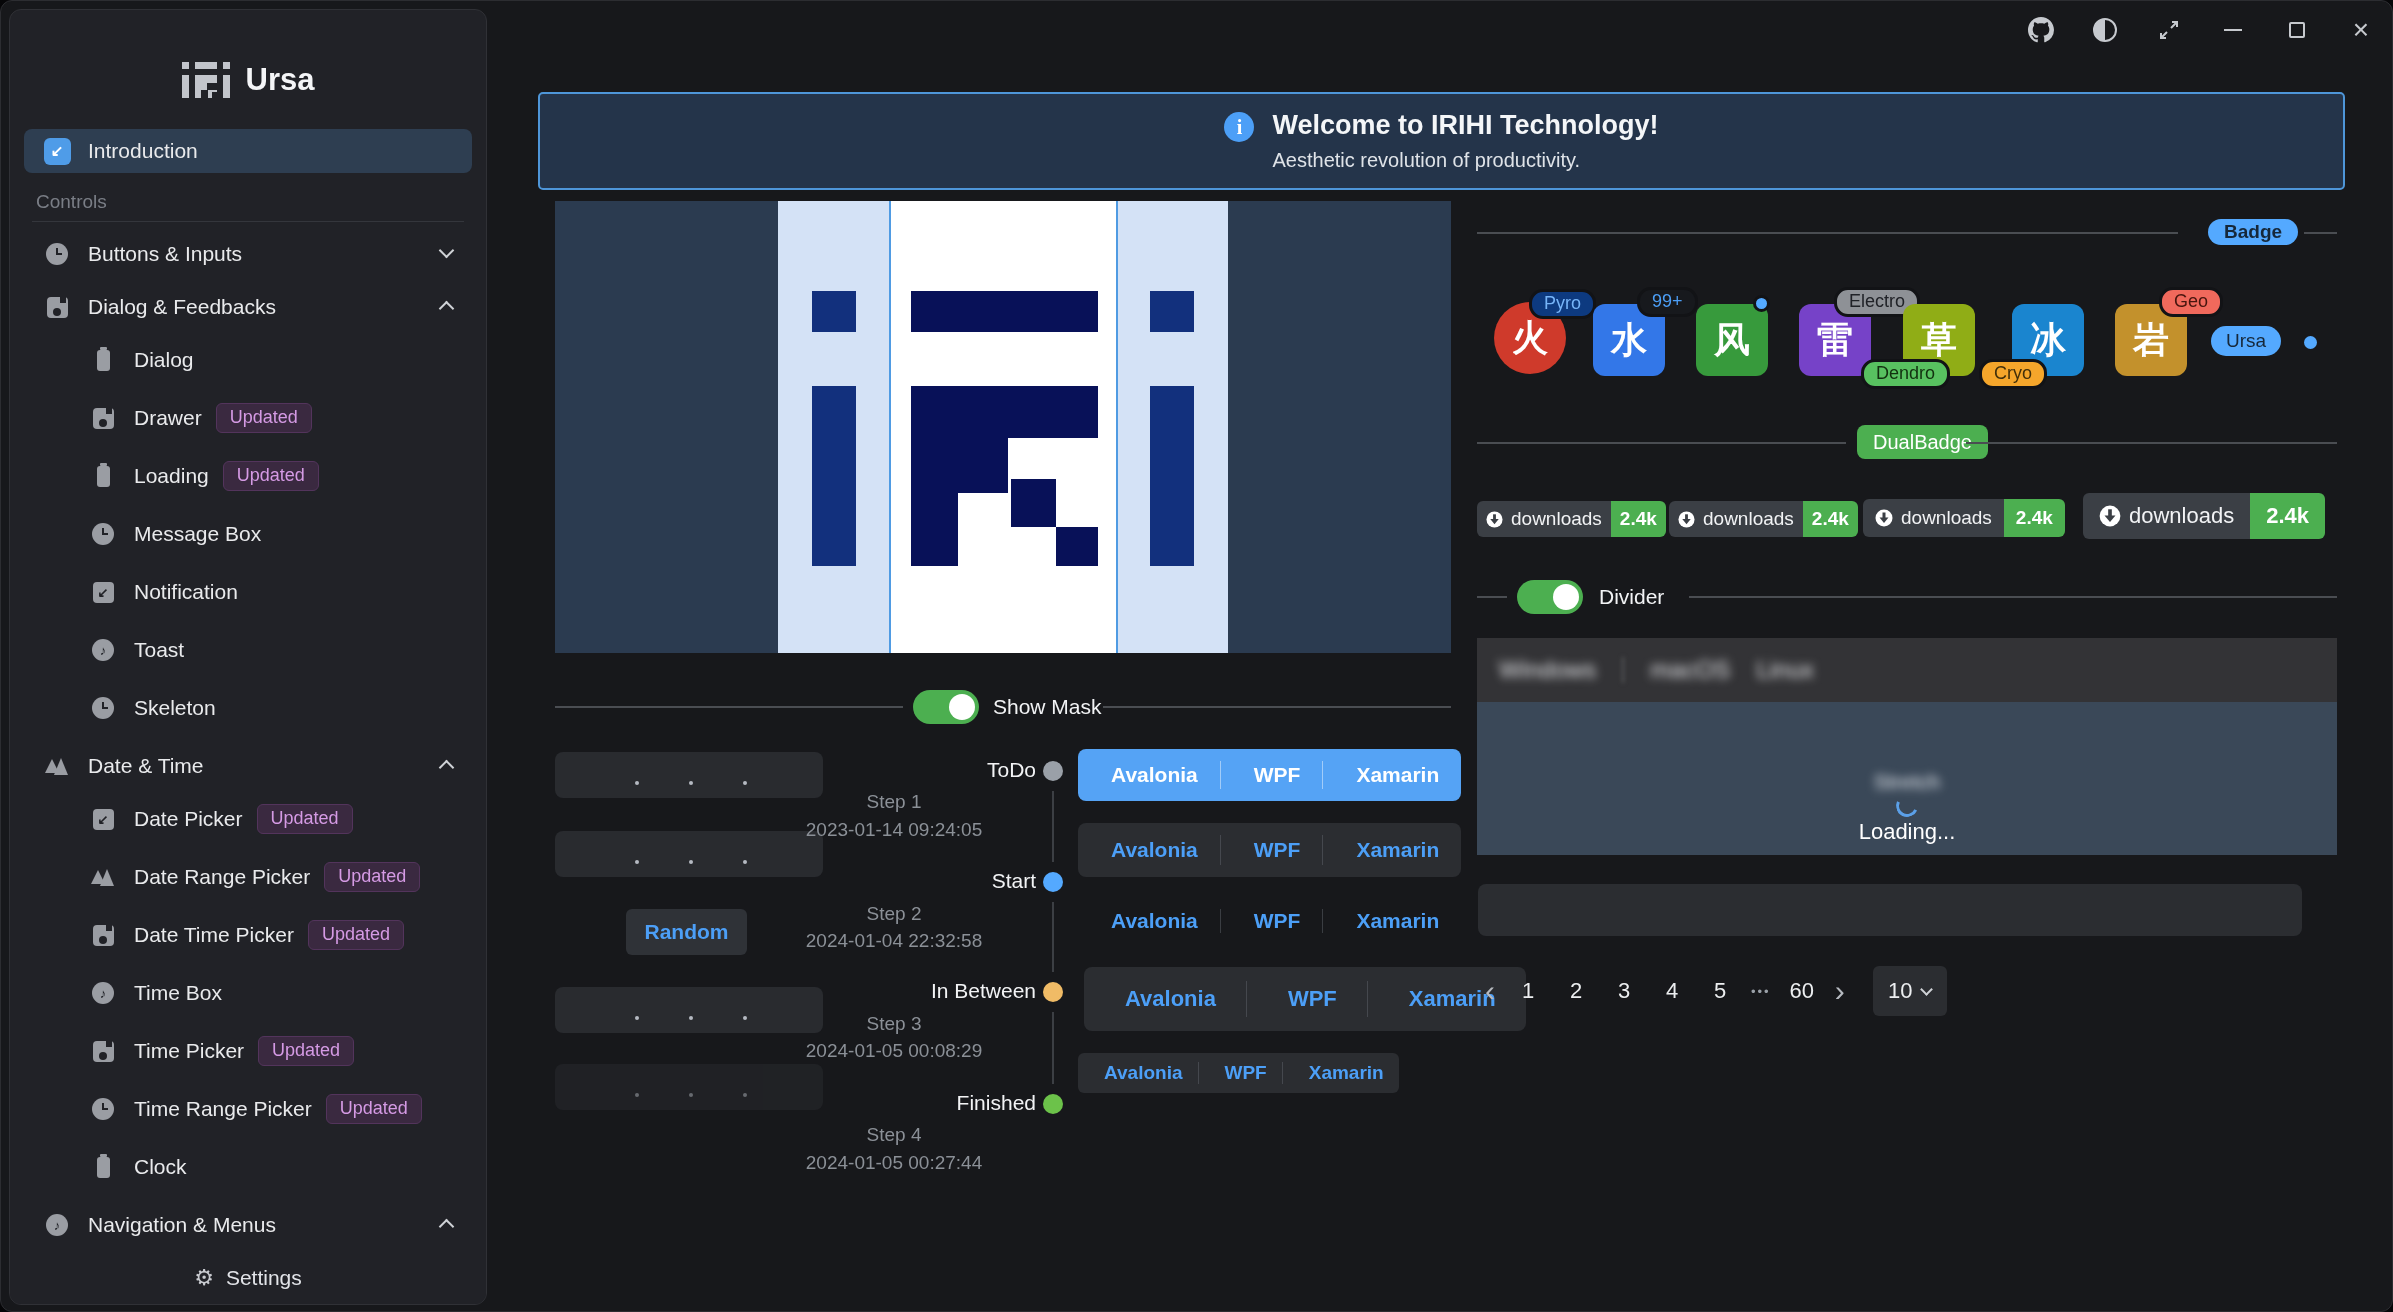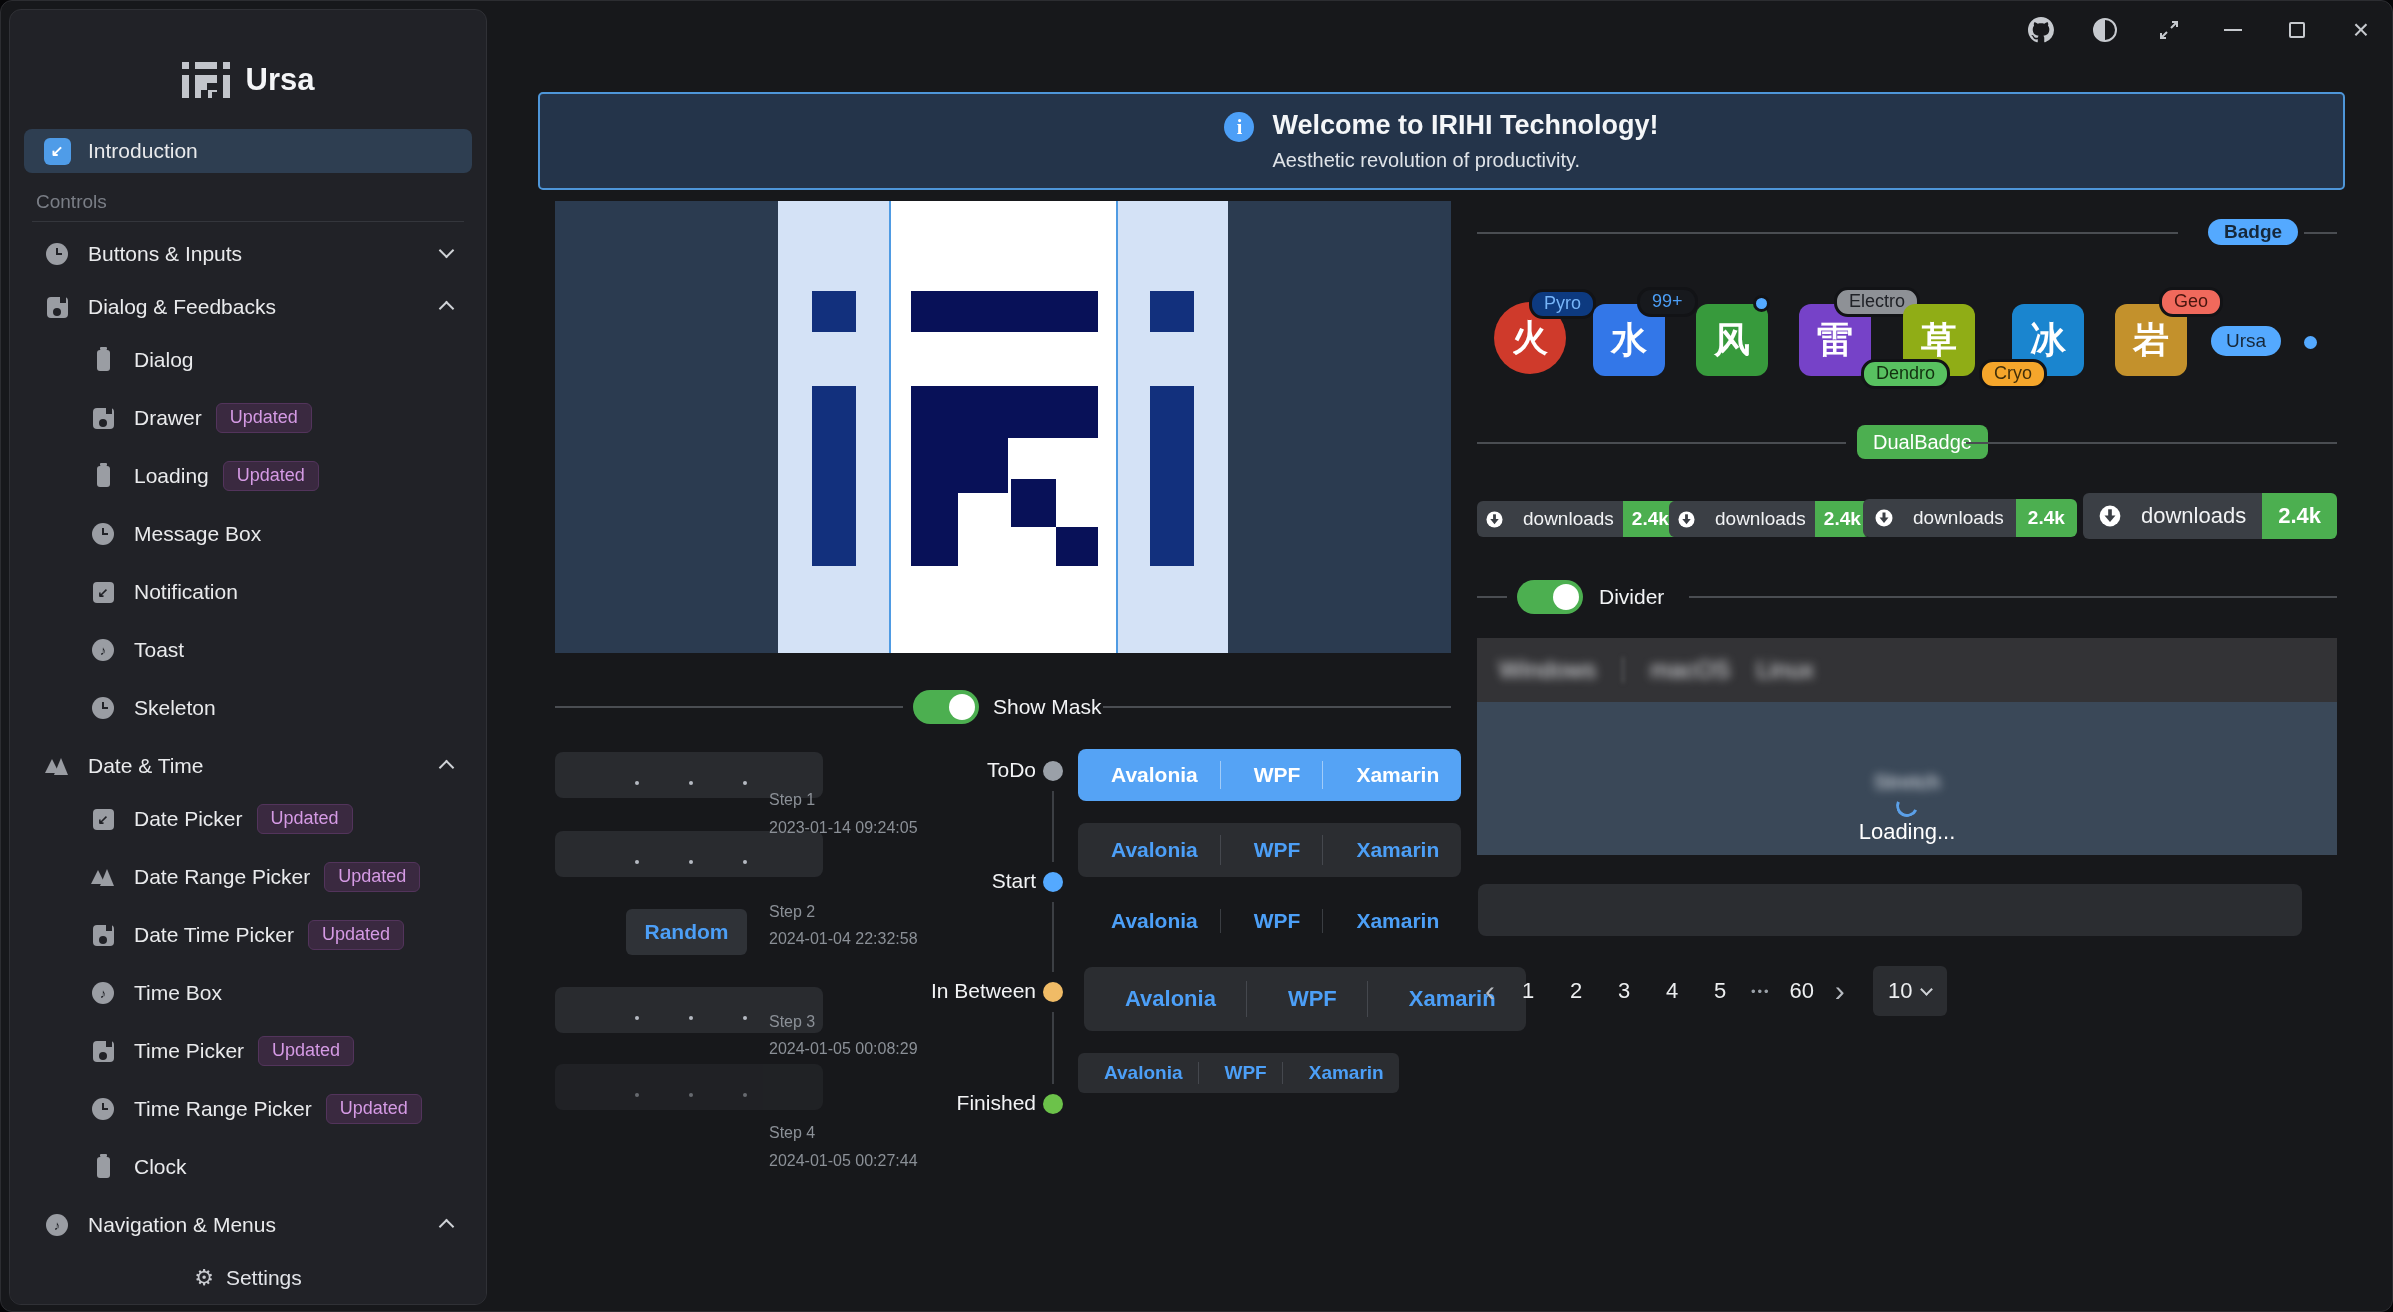--- a/index.html
+++ b/index.html
@@ -77,21 +77,21 @@
 
   
   .ipbox { position:absolute; left:554px; width:268px; height:46px; background:#292b2f; border-radius:8px; }
   .ipbox i { position:absolute; top:62%; width:4px; height:4px; border-radius:50%; background:#b5bac2; }
   .ipbox i:nth-child(1){left:30%;} .ipbox i:nth-child(2){left:50%;} .ipbox i:nth-child(3){left:70%;}
   .ipbox.dim { opacity:.5; }
   .random-btn { position:absolute; left:625px; top:908px; width:121px; height:46px; background:#2f3237; border-radius:6px; color:#4c9ff7; font-weight:bold; font-size:21px; display:flex; align-items:center; justify-content:center; cursor:pointer; }
 
   
   .tl-title { position:absolute; width:250px; right:1356px; text-align:right; font-size:21px; color:#f2f3f5; }
-  .tl-sub { position:absolute; width:250px; right:1373px; text-align:left; font-size:16px; color:#8b9097; }
+  .tl-sub { position:absolute; width:250px; right:1373px; text-align:center; font-size:19px; color:#8b9097; }
   .tl-dot { position:absolute; left:1042px; width:20px; height:20px; border-radius:50%; }
   .tl-seg { position:absolute; left:1051px; width:2px; background:#3c3f44; }
 
   
   .bgroup { position:absolute; display:inline-flex; align-items:center; border-radius:8px; }
   .bgroup .bg-item { font-weight:bold; padding:0 22px; cursor:pointer; white-space:nowrap;margin-left:11px; }
   .bgroup .sep { width:1px; height:55%; }
   .bgroup.solid { background:#55a3f5; height:52px; font-size:21px; color:#fff; }
   .bgroup.solid .sep { background:rgba(255,255,255,.45); }
   .bgroup.dark { background:#2b2d31; height:54px; font-size:21px; color:#4c9ff7; }
@@ -106,21 +106,21 @@
   .bgroup.dark-small .sep { background:#45484e; }
 
   
   .pill { position:absolute; display:flex; align-items:center; justify-content:center; border-radius:15px; font-size:18px; white-space:nowrap; }
   .badge-host { position:absolute; width:72px; height:72px; display:flex; align-items:center; justify-content:center; font-size:36px; font-weight:bold; color:#fff; }
   .badge-tag { position:absolute; padding:1px 12px 2px 12px; border-radius:14px; border:3px solid #121316; font-size:18px; display:flex; align-items:center; }
   .badge-dot { position:absolute; width:17px; height:17px; border-radius:50%; border:3px solid #121316; }
 
   
   .dual { position:absolute; display:inline-flex; align-items:stretch; border-radius:6px; overflow:hidden; }
-  .dual .dleft { background:#3b3f45; display:flex; align-items:center; gap:20px; color:#f2f3f5; }
+  .dual .dleft { background:#3b3f45; display:flex; align-items:center; gap:8px; color:#f2f3f5; }
   .dual .dright { background:#4caf50; display:flex; align-items:center; color:#fff; font-weight:bold; }
   .dl-svg { flex:none; }
 
   
   .lpanel { position:absolute; left:1476px; top:637px; width:860px; height:217px; overflow:hidden; }
   .lp-tabs { position:absolute; left:0; top:0; width:100%; height:64px; background:#333336; display:flex; align-items:center; padding-left:22px; gap:26px; filter:none; }
   .lp-tab { font-size:24px; color:#e8e9ec; filter:blur(5px); cursor:pointer; }
   .lp-sep { width:2px; height:26px; background:#55565a; filter:blur(2px); }
   .lp-body { position:absolute; left:0; top:64px; width:100%; height:153px; background:#3a4858; }
   .lp-stretch { position:absolute; top:68px; width:100%; text-align:center; font-size:21px; color:#e8ecf2; filter:blur(5px); }

